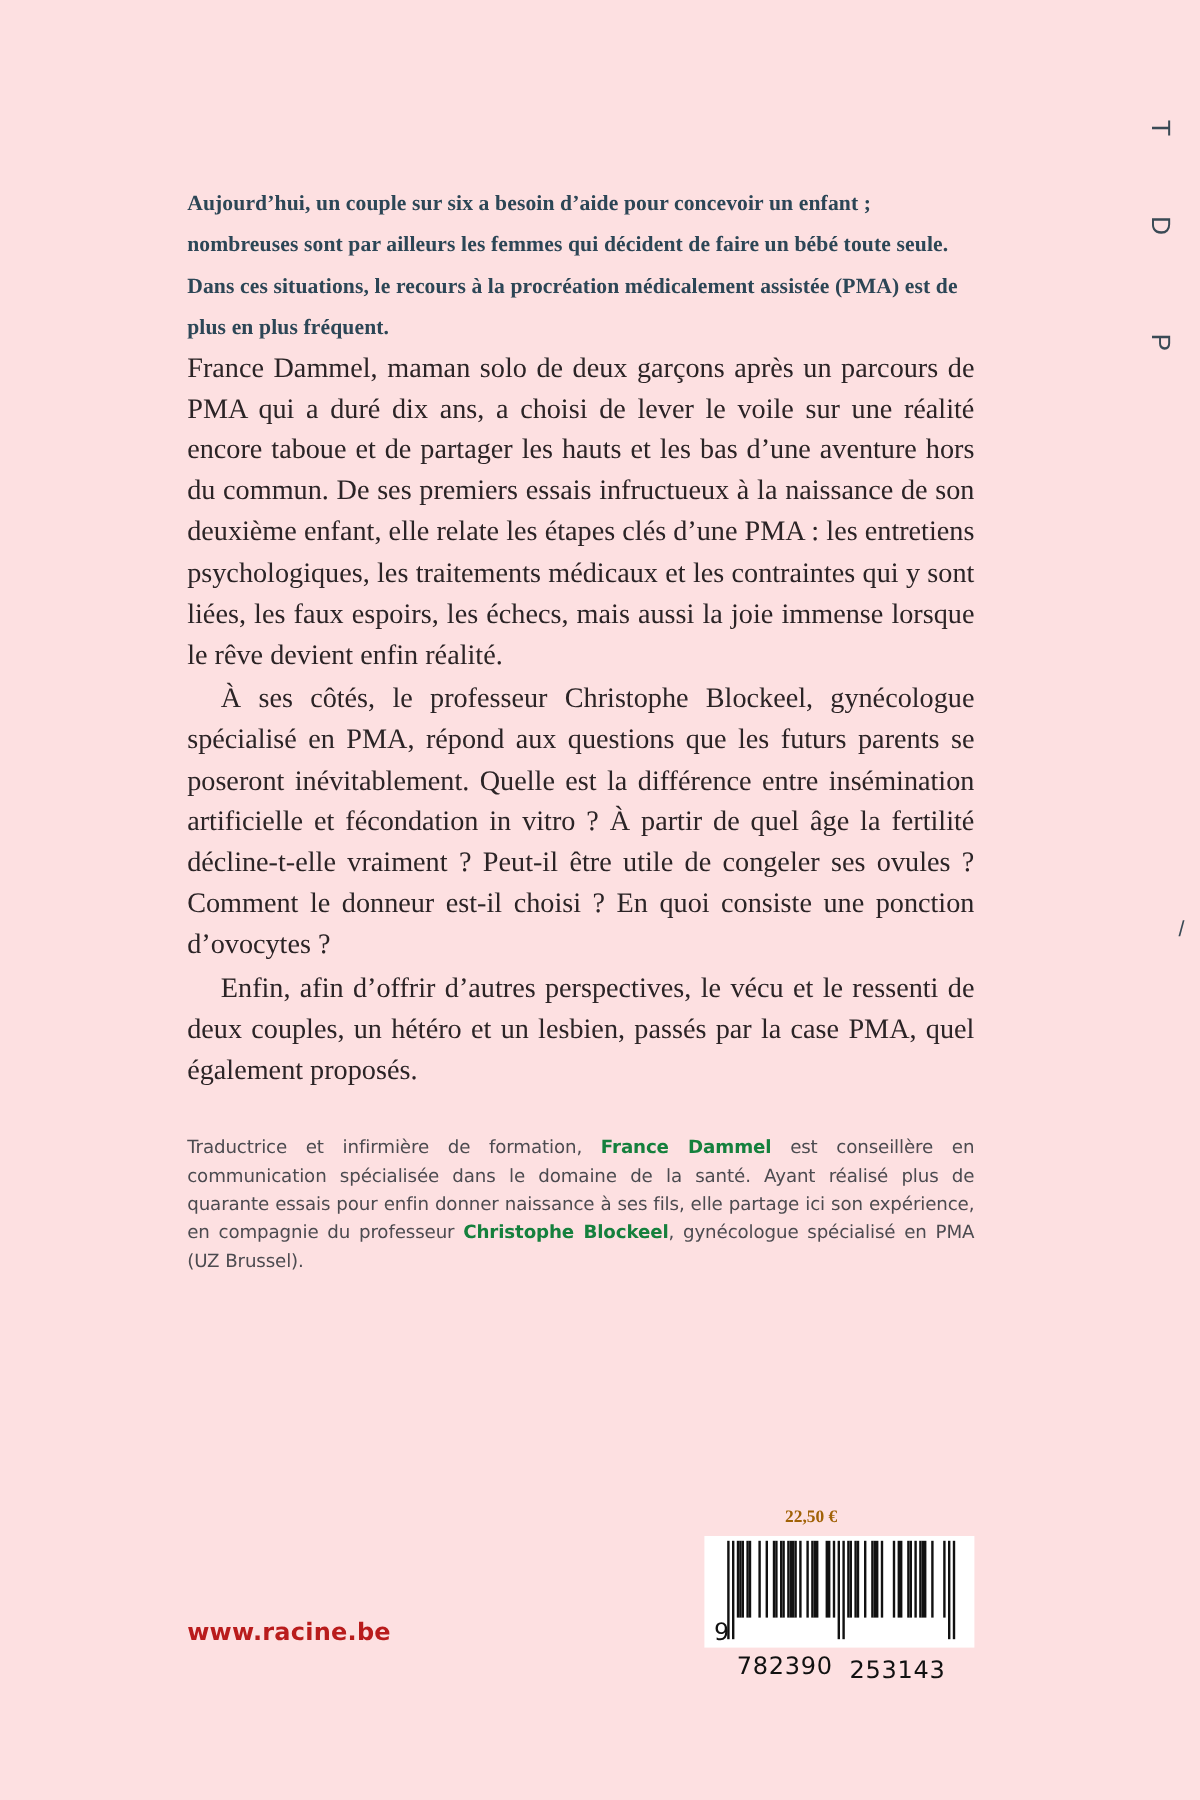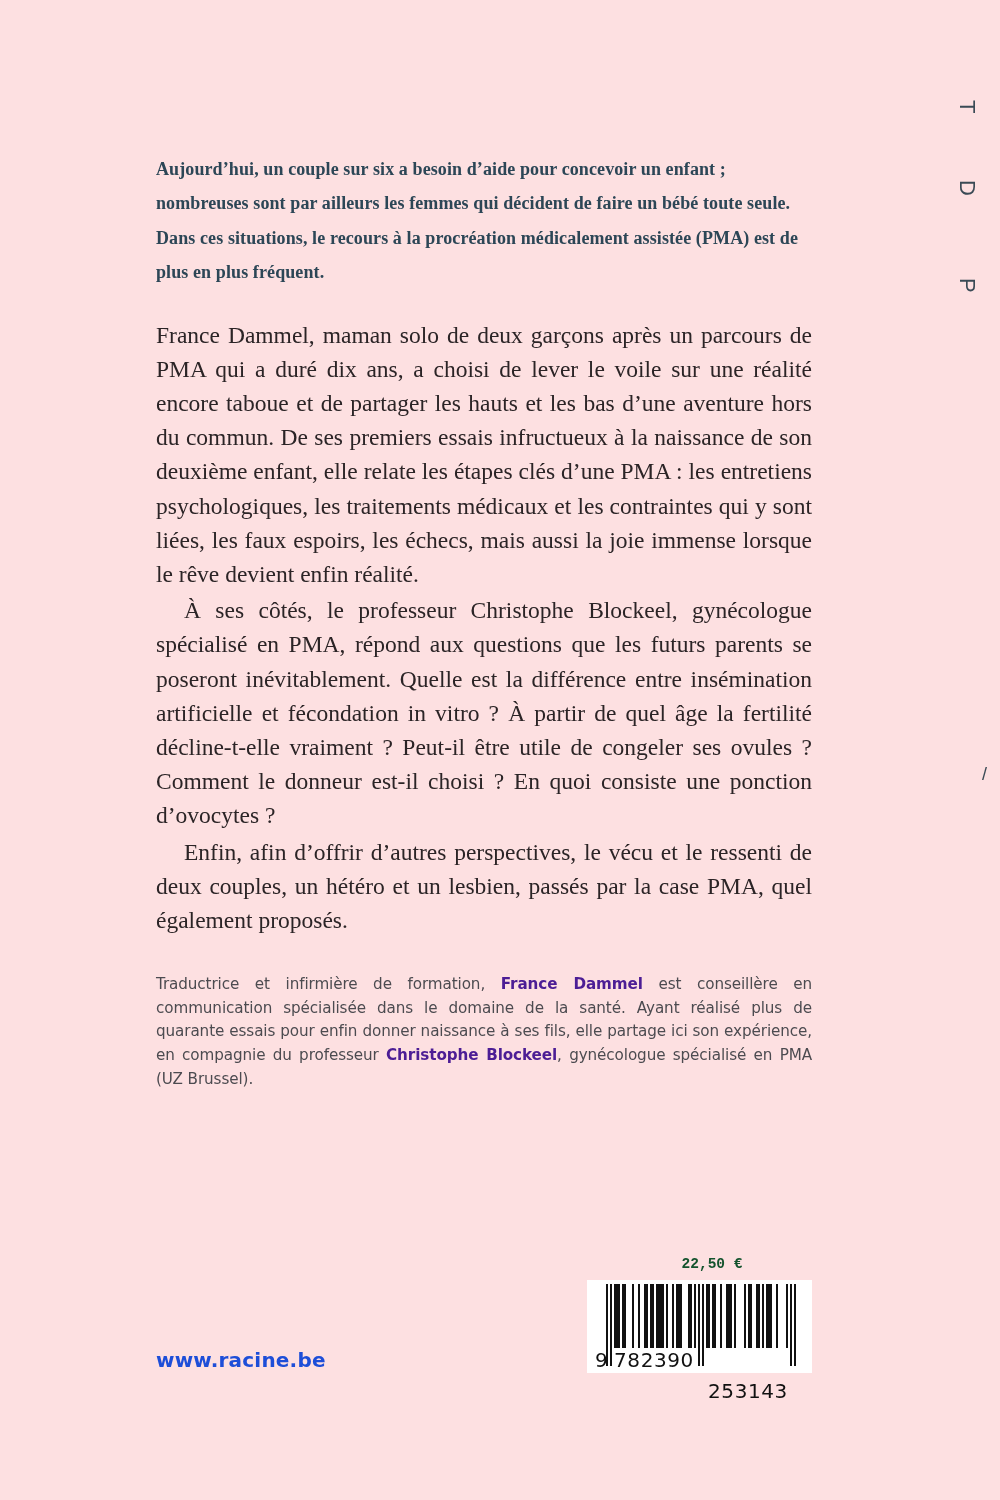--- a/index.html
+++ b/index.html
@@ -45,60 +45,59 @@
     }
     .body-text {
       font-family: "Liberation Serif", serif;
       color: #2b2426;
       font-size: 23.5px;
       line-height: 34.2px;
       margin: 0;
       text-align: justify;
     }
     .body-text.first {
-      margin-top: 28px;
     }
     .body-text.indent {
       text-indent: 28px;
       margin-top: 2px;
     }
     .bio {
       font-family: "DejaVu Sans", sans-serif;
       color: #4c4b50;
       font-size: 15.2px;
       line-height: 23.6px;
       margin: 36px 0 0 0;
       text-align: justify;
       letter-spacing: -0.1px;
     }
     .bio strong {
-      color: #4c1d95;
+      color: #15803d;
       font-weight: bold;
     }
     .website {
       position: absolute;
       left: 156px;
       top: 1348px;
       font-family: "DejaVu Sans", sans-serif;
       font-weight: bold;
       font-size: 20px;
-      color: #1d4ed8;
+      color: #b91c1c;
       letter-spacing: 0.2px;
       text-decoration: none;
     }
     .price {
       position: absolute;
-      left: 600px;
+      left: 564px;
       width: 224px;
       top: 1256px;
       text-align: center;
-      font-family: Liberation Mono, monospace;
+      font-family: Liberation Serif, serif;
       font-weight: bold;
       font-size: 14.5px;
-      color: #14532d;
+      color: #a16207;
     }
     .barcode {
       position: absolute;
       left: 587px;
       top: 1280px;
       width: 225px;
       height: 93px;
       background: #ffffff;
     }
     .barcode svg {
@@ -192,16 +191,16 @@
       <rect x="179" y="4" width="2" height="64" fill="#111"></rect>
       <rect x="181" y="4" width="2" height="64" fill="#111"></rect>
       <rect x="183" y="4" width="2" height="64" fill="#111"></rect>
       <rect x="189" y="4" width="2" height="64" fill="#111"></rect>
       <rect x="199" y="4" width="2" height="64" fill="#111"></rect>
       <rect x="203" y="4" width="2" height="82" fill="#111"></rect>
       <rect x="207" y="4" width="2" height="82" fill="#111"></rect>
     </svg>
   <div class="barcode-digits">
     <span style="left:8px;">9</span>
-    <span style="left:27px;">782390</span>
+    <span style="left:27px;margin-top:28px;">782390</span>
     <span style="left:121px;margin-top:31px;">253143</span>
   </div>
 </div>
 
 </body></html>

